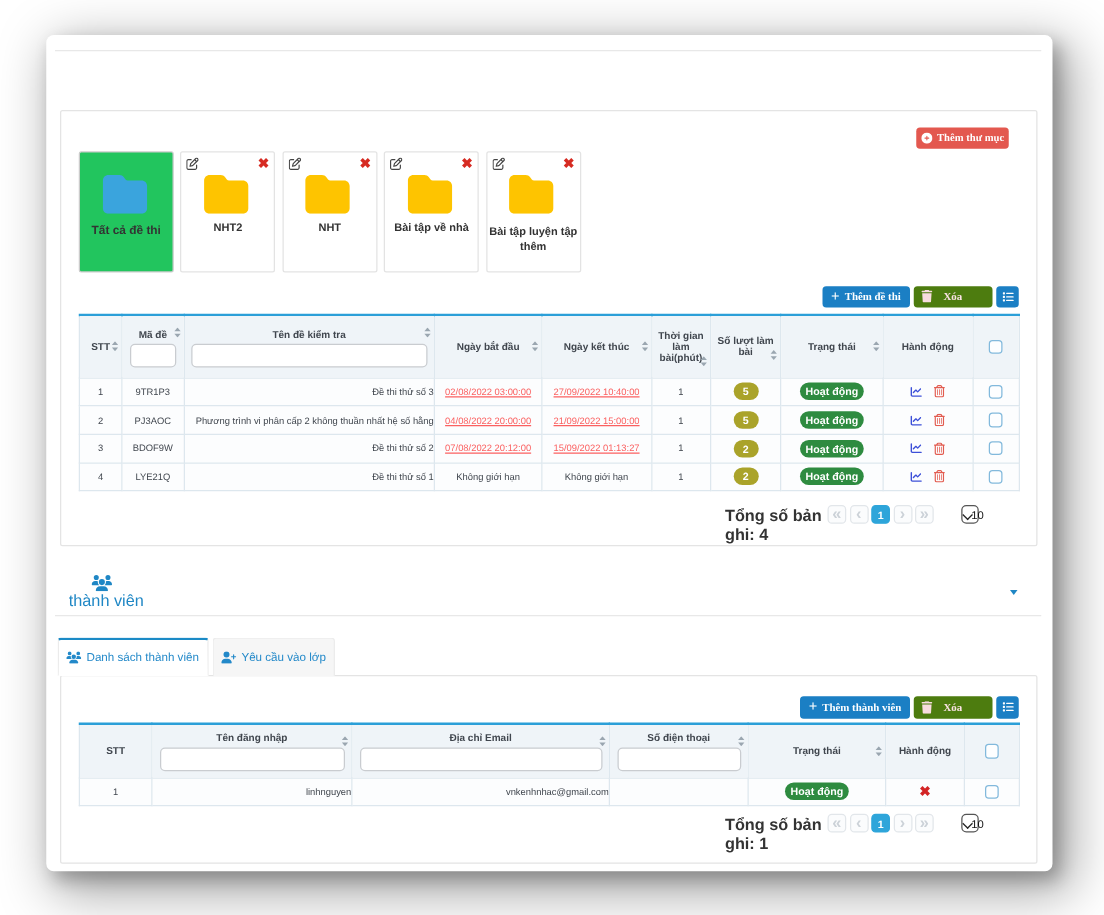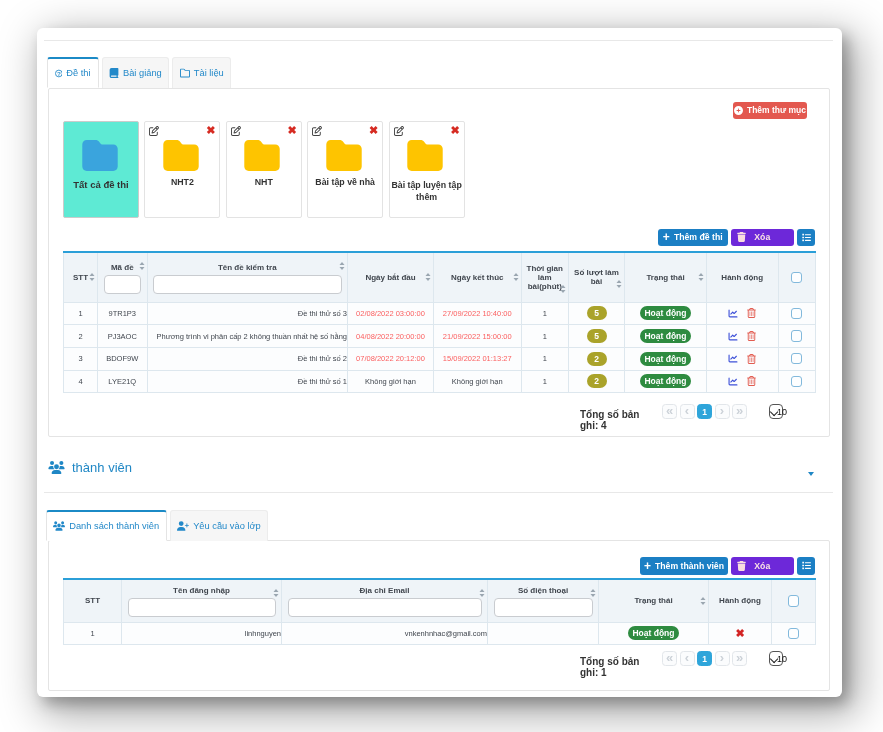--- a/index.html
+++ b/index.html
@@ -12,49 +12,49 @@
 .tab { height:31px; display:flex; align-items:center; padding:0 6.5px; font-size:9.3px; color:#2389c9;
   background:#f6f6f6; border:1px solid #ececec; border-bottom:none; border-radius:3px 3px 0 0; margin-right:3px; white-space:nowrap; }
 .tab.active { background:#fff; border:1px solid #e4e4e4; border-bottom:1px solid #fff; border-top:2.5px solid #1b8ac6; }
 .tab svg { margin-right:4px; }
 
 .pane { position:absolute; left:10.5px; width:782px; background:#fff; border:1px solid #e4e4e4; border-radius:2px; }
 #pane1 { top:60px; height:349px; }
 #pane2 { top:512px; height:151px; }
 
 .btn { position:absolute; height:17.5px; border-radius:3px; color:#fff; font-size:8.7px; font-weight:bold;
-  display:flex; align-items:center; justify-content:center; white-space:nowrap; }
+  display:flex; align-items:center; justify-content:center; white-space:nowrap;font-family:Liberation Serif, serif; }
 .btn-red { background:#e3584f; }
 .btn-blue { background:#1b7fc4; }
-.btn-pink { background:#6d28d9; color:#fbe3e5; }
+.btn-pink { background:#4d7c0f; color:#fbe3e5; }
 
 .fcard { position:absolute; top:32px; width:76px; height:96.5px; border:1px solid #e3e3e3; border-radius:2px; background:#fff; }
-.fcard.sel { background:#5eead4; border-color:#cbcbcb; }
+.fcard.sel { background:#22c55e; border-color:#cbcbcb; }
 .flabel { position:absolute; top:55px; left:1px; right:1px; text-align:center; font-size:8.8px; font-weight:bold; color:#333; line-height:11.5px; }
 .ficon { position:absolute; left:50%; margin-left:-19.5px; top:17.5px; }
 .fedit { position:absolute; left:4px; top:4px; }
 .fx { position:absolute; right:4px; top:2px; color:#d62b22; font-size:11px; font-weight:bold; }
 
 table { border-collapse:collapse; table-layout:fixed; position:absolute; left:14.5px; }
 td, th { border:1px solid #dde7ee; color:#40464e; text-align:center; vertical-align:middle; overflow:hidden; }
 th { background:#eff4f8; font-weight:bold; position:relative; }
 td { background:#fcfdfe; height:22.7px; }
 .tbl { border-top:2px solid #2b9fd8; border-bottom:1.5px solid #cfdee9; }
 #t1 th{font-size:8px} #t1 td{font-size:7.5px} #t2 th{font-size:8px} #t2 td{font-size:7.5px}
 .tbl input { width:calc(100% - 11px); height:19px; border:1px solid #c9ccd0; border-radius:4px; display:block; margin:3px auto 0; }
 .sa { position:absolute; right:2px; top:calc(50% - 4px); }
 .sa.lbl { top:9px; }
-.red { color:#fb6060; }
+.red { color:#fb6060;text-decoration:underline; }
 .left { text-align:right; padding-left:6px; }
 .badge { display:inline-block; min-width:20px; padding:2px 4px; background:#aaa32a; color:#fff; border-radius:8px; font-size:8.5px; font-weight:bold; }
 .pill { display:inline-block; padding:2px 4px; background:#2e8b40; color:#fff; border-radius:9px; font-size:8.5px; font-weight:bold; }
 .cb { display:inline-block; width:11.5px; height:11.5px; border:1.5px solid #82b9dc; border-radius:3px; background:#fdfeff; vertical-align:middle; }
 
 .pag { position:absolute; height:15px; display:flex; align-items:center; }
-.plabel { font-size:10px; font-weight:bold; color:#333; width:79.5px;margin-top:16px; }
+.plabel { font-size:13px; font-weight:bold; color:#333; width:79.5px;margin-top:16px; }
 .pbtn { width:15px; height:15px; border:1px solid #e2e6ea; background:#fbfcfd; border-radius:3.5px; color:#ccd2d8;
   font-size:13px; font-weight:bold; display:flex; align-items:center; justify-content:center; margin-left:2.5px; padding-bottom:2px; }
 .pbtn.on { background:#2ea5da; color:#fff; border-color:#2ea5da; font-size:8.5px; padding-bottom:0; }
 .psel { width:14px; height:15px; border:1px solid #555; border-radius:4px; background:#fff; font-size:9px; color:#111;
   display:flex; align-items:center; padding-left:7px; margin-left:22px; position:relative; }
 .psel:after { content:""; position:absolute; right:5px; top:3.5px; width:5.2px; height:5.2px; border-right:1.9px solid #222; border-bottom:1.9px solid #222; transform:rotate(45deg); }
 .hl { text-align:center; padding-top:2px; }
 .plus { font-size:12px; font-weight:bold; margin-right:4px; }
 .ich { vertical-align:middle; }
 </style>
@@ -63,32 +63,20 @@
 <svg width="0" height="0" style="position:absolute">
     <defs>
       <path id="ipen" fill="#444" d="M441 58.9L453.1 71c9.4 9.4 9.4 24.6 0 33.9L424 134.1 377.9 88 407 58.9c9.4-9.4 24.6-9.4 33.9 0zM209.8 256.2L344 121.9 390.1 168 255.8 302.2c-2.9 2.9-6.5 5-10.4 6.1l-58.5 16.7 16.7-58.5c1.1-3.9 3.2-7.5 6.1-10.4zM373.1 25L175.8 222.2c-8.7 8.7-15 19.4-18.3 31.1l-28.6 100c-2.4 8.4-.1 17.4 6.1 23.6s15.2 8.5 23.6 6.1l100-28.6c11.8-3.4 22.5-9.7 31.1-18.3L487 138.9c28.1-28.1 28.1-73.7 0-101.8L474.9 25C446.8-3.1 401.2-3.1 373.1 25zM88 64C39.4 64 0 103.4 0 152V424c0 48.6 39.4 88 88 88H360c48.6 0 88-39.4 88-88V312c0-13.3-10.7-24-24-24s-24 10.7-24 24V424c0 22.1-17.9 40-40 40H88c-22.1 0-40-17.9-40-40V152c0-22.1 17.9-40 40-40H200c13.3 0 24-10.7 24-24s-10.7-24-24-24H88z"></path>
       <path id="ichart" fill="#3d50d8" d="M64 64c0-17.7-14.3-32-32-32S0 46.3 0 64V400c0 44.2 35.8 80 80 80H480c17.7 0 32-14.3 32-32s-14.3-32-32-32H80c-8.8 0-16-7.2-16-16V64zm406.6 86.6c12.5-12.5 12.5-32.8 0-45.3s-32.8-12.5-45.3 0L320 210.7l-57.4-57.4c-12.5-12.5-32.8-12.5-45.3 0l-112 112c-12.5 12.5-12.5 32.8 0 45.3s32.8 12.5 45.3 0L240 221.3l57.4 57.4c12.5 12.5 32.8 12.5 45.3 0l128-128z"></path>
       <path id="itrash" fill="#e25c50" d="M170.5 51.6L151.5 80h145l-19-28.4c-1.5-2.2-4-3.6-6.7-3.6H177.1c-2.7 0-5.2 1.3-6.7 3.6zm147-26.6L354.2 80H368h48 8c13.3 0 24 10.7 24 24s-10.7 24-24 24h-8V432c0 44.2-35.8 80-80 80H112c-44.2 0-80-35.8-80-80V128H24c-13.3 0-24-10.7-24-24S10.7 80 24 80h8H80 93.8l36.7-55.1C140.9 9.4 158.4 0 177.1 0h93.7c18.7 0 36.2 9.4 46.6 24.9zM80 128V432c0 17.7 14.3 32 32 32H336c17.7 0 32-14.3 32-32V128H80zm80 64V400c0 8.8-7.2 16-16 16s-16-7.2-16-16V192c0-8.8 7.2-16 16-16s16 7.2 16 16zm80 0V400c0 8.8-7.2 16-16 16s-16-7.2-16-16V192c0-8.8 7.2-16 16-16s16 7.2 16 16zm80 0V400c0 8.8-7.2 16-16 16s-16-7.2-16-16V192c0-8.8 7.2-16 16-16s16 7.2 16 16z"></path>
     </defs>
   </svg>
 <div id="panel">
   <div class="hr" style="top:12px"></div>
 
-  <div class="tabs" style="left:9.5px; top:29px;">
-    <div class="tab active" style="width:52px; padding:0 7px;"><svg width="9" height="9" viewBox="0 0 16 16">
-          <circle cx="8" cy="8" r="7" fill="none" stroke="#2389c9" stroke-width="1.8"></circle>
-          <text x="8" y="12.5" text-anchor="middle" font-size="13" font-weight="bold" fill="#2389c9">?</text>
-        </svg>Đề thi</div>
-    <div class="tab"><svg width="10" height="10" viewBox="0 0 448 512">
-          <path fill="#2389c9" d="M96 0C43 0 0 43 0 96V416c0 53 43 96 96 96H384h32c17.7 0 32-14.3 32-32s-14.3-32-32-32V384c17.7 0 32-14.3 32-32V32c0-17.7-14.3-32-32-32H384 96zm0 384H352v64H96c-17.7 0-32-14.3-32-32s14.3-32 32-32z"></path>
-        </svg>Bài giảng</div>
-    <div class="tab"><svg width="10" height="10" viewBox="0 0 512 512">
-          <path fill="#2389c9" d="M64 480H448c35.3 0 64-28.7 64-64V160c0-35.3-28.7-64-64-64H288c-10.1 0-19.6-4.7-25.6-12.8L243.2 57.6C231.1 41.5 212.1 32 192 32H64C28.7 32 0 60.7 0 96V416c0 35.3 28.7 64 64 64zM48 96c0-8.8 7.2-16 16-16H192c5 0 9.8 2.4 12.8 6.4l19.2 25.6c15.1 20.1 38.8 32 63.9 32H448c8.8 0 16 7.2 16 16V416c0 8.8-7.2 16-16 16H64c-8.8 0-16-7.2-16-16V96z"></path>
-        </svg>Tài liệu</div>
-  </div>
 
   <div class="pane" id="pane1">
     <div class="btn btn-red" style="left:684.5px; top:13px; width:74px; height:16.5px; font-size:8.5px;"><svg width="9" height="9" viewBox="0 0 512 512" style="margin-right:4px">
           <path fill="#fff" d="M256 512A256 256 0 1 0 256 0a256 256 0 1 0 0 512zM232 344V280H168c-13.3 0-24-10.7-24-24s10.7-24 24-24h64V168c0-13.3 10.7-24 24-24s24 10.7 24 24v64h64c13.3 0 24 10.7 24 24s-10.7 24-24 24H280v64c0 13.3-10.7 24-24 24s-24-10.7-24-24z"></path>
         </svg>Thêm thư mục</div>
 
     <div class="fcard sel" style="left:14.5px;">
       <svg class="ficon" width="36" height="31" viewBox="0 0 512 448">
           <path fill="#3aa4dd" d="M64 0C28.7 0 0 28.7 0 64V384c0 35.3 28.7 64 64 64H448c35.3 0 64-28.7 64-64V128c0-35.3-28.7-64-64-64H288c-10 0-19.6-4.7-25.6-12.8L243.2 25.6C231.1 9.5 212.1 0 192 0H64z"></path>
         </svg>
@@ -272,21 +260,21 @@
       <span class="plabel">Tổng số bản ghi: 4</span>
       <span class="pbtn">«</span>
       <span class="pbtn">‹</span>
       <span class="pbtn on">1</span>
       <span class="pbtn">›</span>
       <span class="pbtn">»</span>
       <span class="psel">10</span>
     </div>
   </div>
 
-  <div style="position:absolute; left:11px; top:432px; display:flex; align-items:center;">
+  <div style="position:absolute; left:11px; top:432px; display:flex; align-items:center;flex-direction:column;">
     <svg width="17" height="13" viewBox="0 0 640 512">
         <path fill="#1f87c5" d="M144 0a80 80 0 1 1 0 160A80 80 0 1 1 144 0zM512 0a80 80 0 1 1 0 160A80 80 0 1 1 512 0zM0 298.7C0 239.8 47.8 192 106.7 192h42.7c15.9 0 31 3.5 44.6 9.7c-1.3 7.2-1.9 14.7-1.9 22.3c0 38.2 16.8 72.5 43.3 96c-.2 0-.4 0-.7 0H21.3C9.6 320 0 310.4 0 298.7zM405.3 320c-.2 0-.4 0-.7 0c26.6-23.5 43.3-57.8 43.3-96c0-7.6-.7-15-1.9-22.3c13.6-6.3 28.7-9.7 44.6-9.7h42.7C592.2 192 640 239.8 640 298.7c0 11.8-9.6 21.3-21.3 21.3H405.3zM224 224a96 96 0 1 1 192 0 96 96 0 1 1 -192 0zM128 485.3C128 411.7 187.7 352 261.3 352H378.7C452.3 352 512 411.7 512 485.3c0 14.7-11.9 26.7-26.7 26.7H154.7c-14.7 0-26.7-11.9-26.7-26.7z"></path>
       </svg>
     <span style="font-size:13px; color:#1f87c5; margin-left:7px;">thành viên</span>
   </div>
   <div style="position:absolute; left:771px; top:444px; width:0; height:0; border-left:3.5px solid transparent; border-right:3.5px solid transparent; border-top:4.5px solid #1f87c5;"></div>
   <div class="hr" style="top:464px"></div>
 
   <div class="tabs" style="left:8.7px; top:482px;">
     <div class="tab active"><svg width="12" height="10" viewBox="0 0 640 512">

